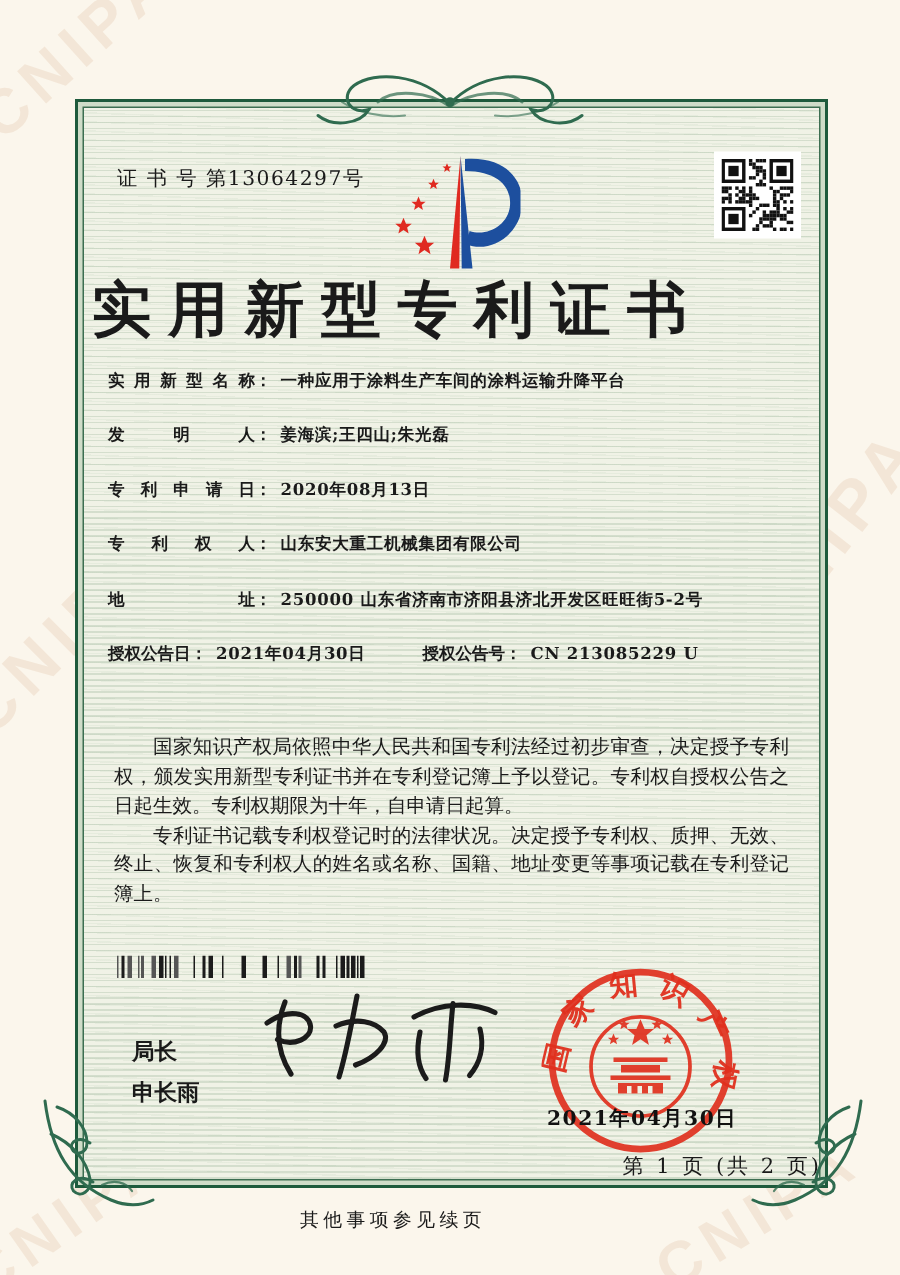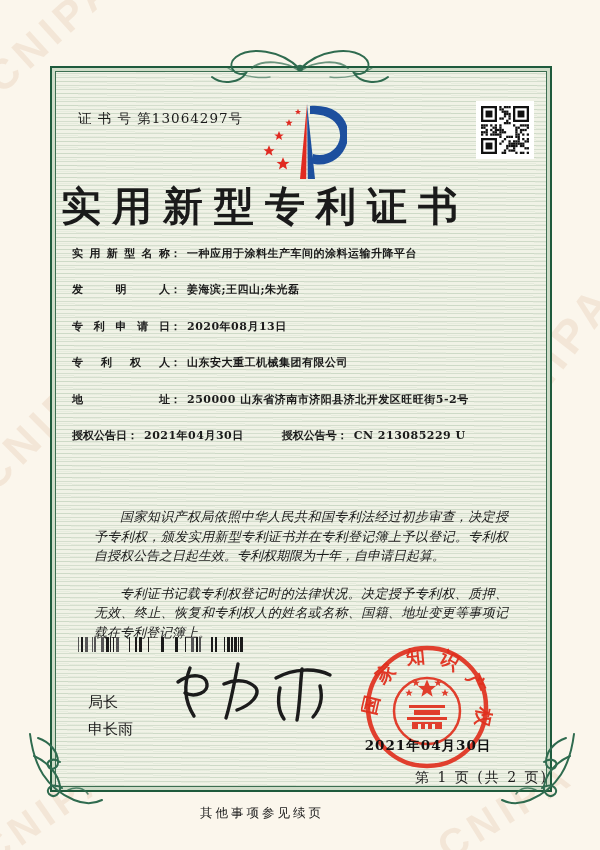--- a/index.html
+++ b/index.html
@@ -35,23 +35,23 @@
   .frow{height:36.4px;white-space:nowrap;}
   .flabel{display:inline-block;width:98px;font-weight:700;text-align:justify;text-align-last:justify;vertical-align:bottom;}
   .fcolon{font-weight:700;margin-right:6px;}
   .fvalue{font-weight:600;letter-spacing:0.5px;}
   .grant .flabel2{font-weight:700;text-align:right;}
   .grant .gap{display:inline-block;width:38px;}
   .paras{
     position:absolute;left:76px;top:489px;width:450px;
     font-size:13px;line-height:19.6px;text-align:justify;font-weight:500;
   }
-  .paras p{margin:18px;text-indent:2em;font-style:italic;}
+  .paras p{margin:0;text-indent:2em;}
   .barcode-box{position:absolute;left:78px;top:637px;}
-  .signer{position:absolute;left:88px;top:688px;font-size:15px;font-weight:400;line-height:27px;
+  .signer{position:absolute;left:88px;top:688px;font-size:15px;font-weight:700;line-height:27px;
     font-family:"Liberation Sans","DejaVu Sans",sans-serif;}
   .signature{position:absolute;left:168px;top:658px;}
   .seal{position:absolute;left:361px;top:641px;}
   .seal-date{
     position:absolute;left:347px;top:737px;width:162px;text-align:center;
     font-size:13.5px;font-weight:700;letter-spacing:1px;color:#111;z-index:5;
   }
   .page-num{position:absolute;left:50px;top:769px;width:498px;text-align:right;font-size:14px;letter-spacing:2px;}
   .cont-note{position:absolute;left:0;top:805px;width:524px;text-align:center;font-size:12.5px;letter-spacing:3px;}
   .ornament-top{position:absolute;left:198px;top:41px;z-index:3;}

